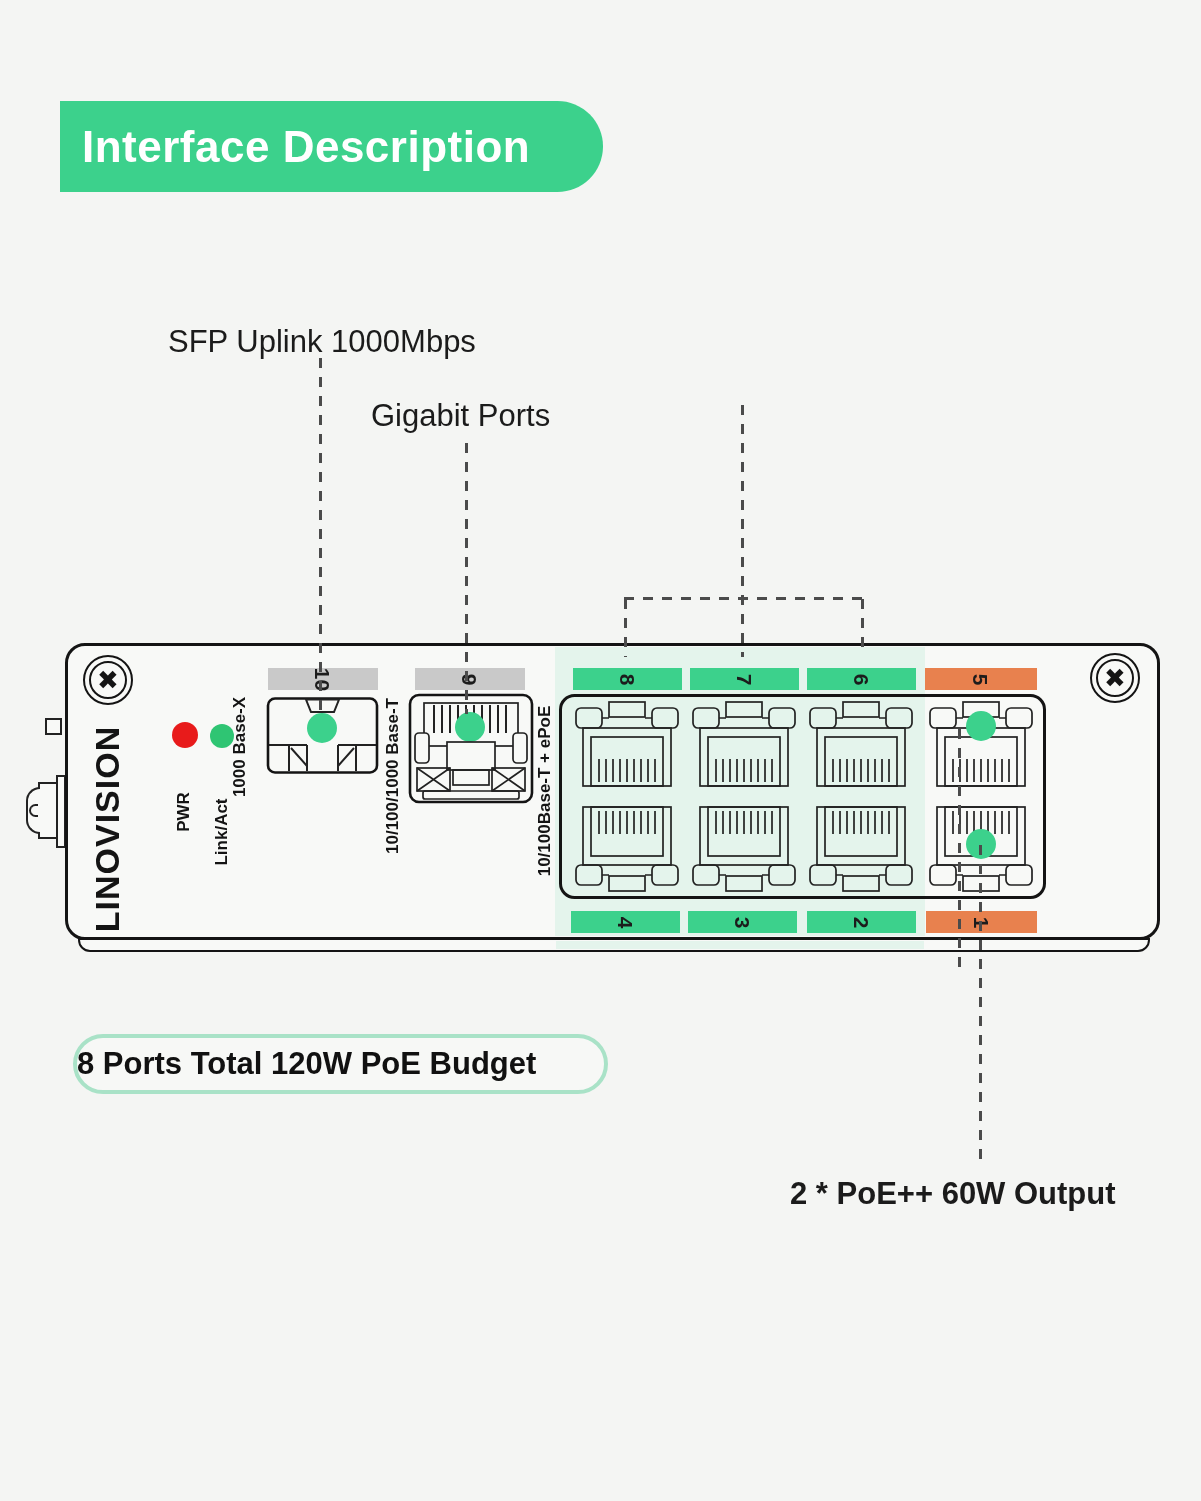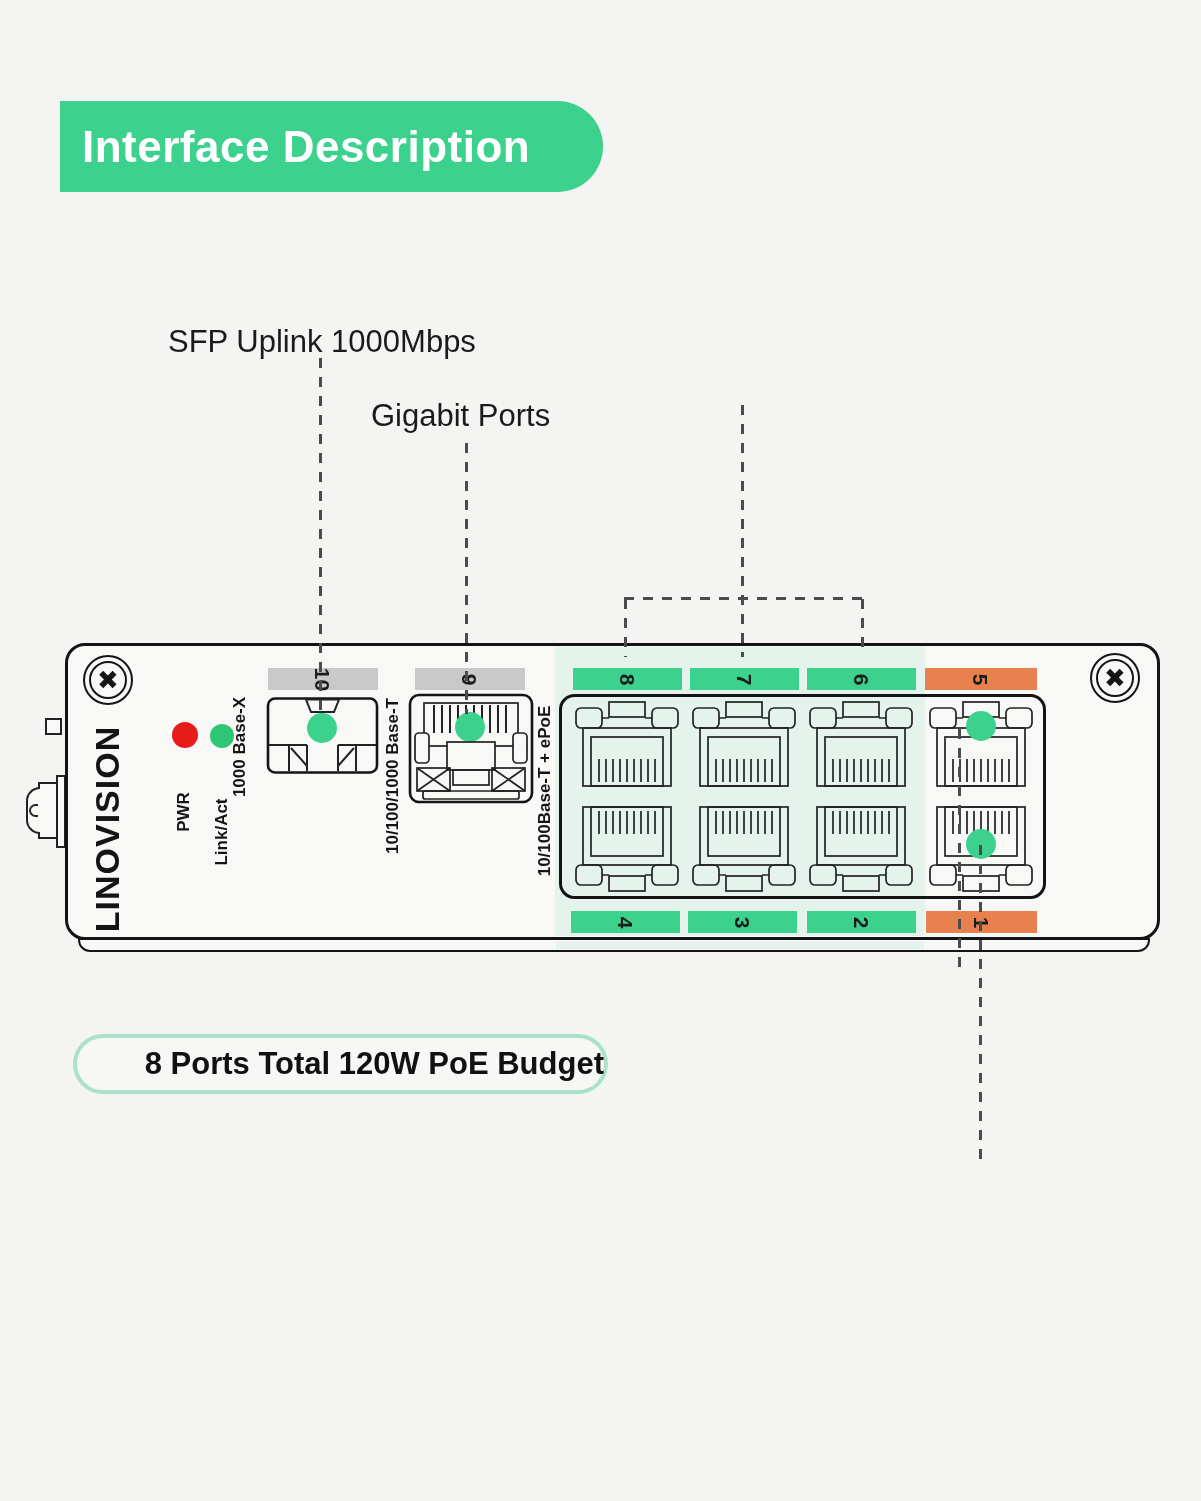--- a/index.html
+++ b/index.html
@@ -14,21 +14,21 @@
 
   
   .lbl{color:#1b1b1b;font-size:31px;font-weight:500;white-space:nowrap;}
   .lbl-sfp{left:168px;top:324px;}
   .lbl-gig{left:371px;top:398px;}
   .lbl-poe6{left:550px;top:356px;}
   .lbl-poe2{left:790px;top:1176px;font-weight:600;}
 
   .badge{left:73px;top:1034px;width:535px;height:60px;box-sizing:border-box;
          border:4px solid #a9e2c7;border-radius:32px;background:#f7f8f6;
-         display:flex;align-items:center;justify-content:flex-end;}
+         display:flex;align-items:center;justify-content:flex-start;}
   .badge span{font-size:31px;font-weight:700;color:#111;}
 
   
   .dashv{width:3px;background:repeating-linear-gradient(to bottom,#4b4b4b 0 10px,rgba(0,0,0,0) 10px 19px);}
   .dashh{height:3px;background:repeating-linear-gradient(to right,#4b4b4b 0 10px,rgba(0,0,0,0) 10px 19px);}
 
   
   .device{left:65px;top:643px;width:1095px;height:297px;box-sizing:border-box;
           background:#f8f9f7;border:3px solid #141414;border-radius:20px;}
   .lip{left:78px;top:938px;width:1072px;height:14px;box-sizing:border-box;
@@ -205,14 +205,15 @@
   <div class="abs dashv" style="left:741px;top:405px;height:252px;"></div>
   <div class="abs dashh" style="left:624px;top:597px;width:240px;"></div>
   <div class="abs dashv" style="left:624px;top:599px;height:58px;"></div>
   <div class="abs dashv" style="left:861px;top:599px;height:55px;"></div>
   <div class="abs dashv" style="left:958px;top:729px;height:244px;"></div>
   <div class="abs dashv" style="left:979px;top:845px;height:318px;"></div>
 
   <div class="abs badge">
     <span>8 Ports Total 120W PoE Budget</span>
   </div>
+  <div class="abs lbl lbl-poe2">2 * PoE++ 60W Output</div>
 
 </div>
 
 </body></html>

